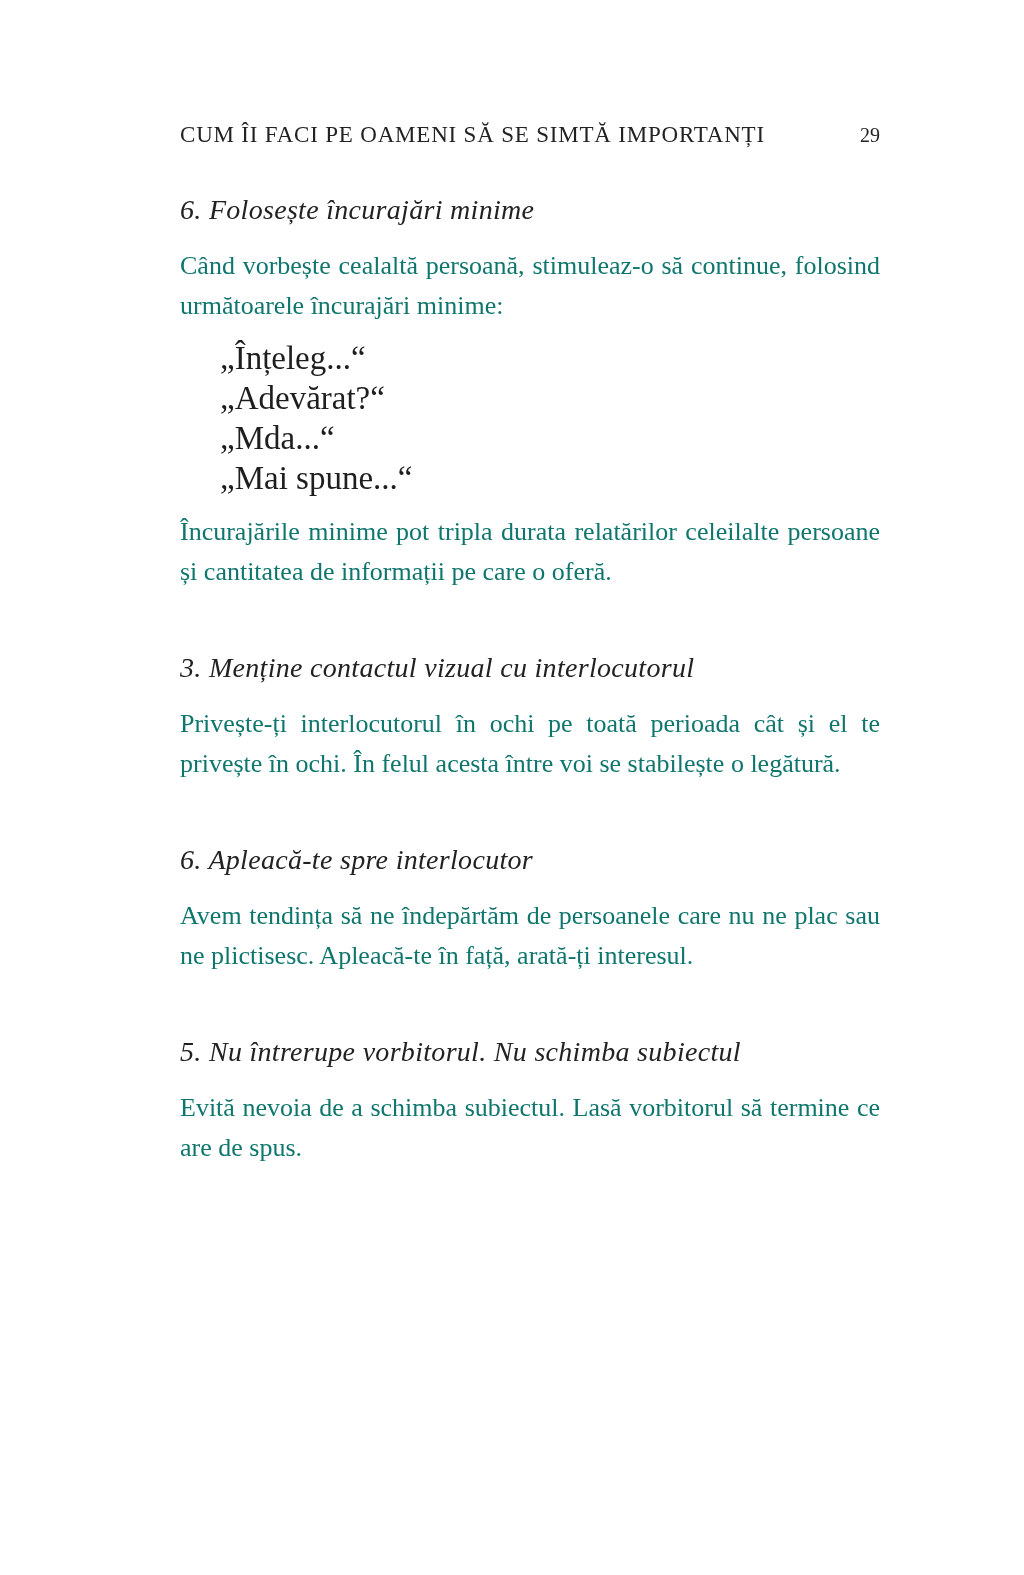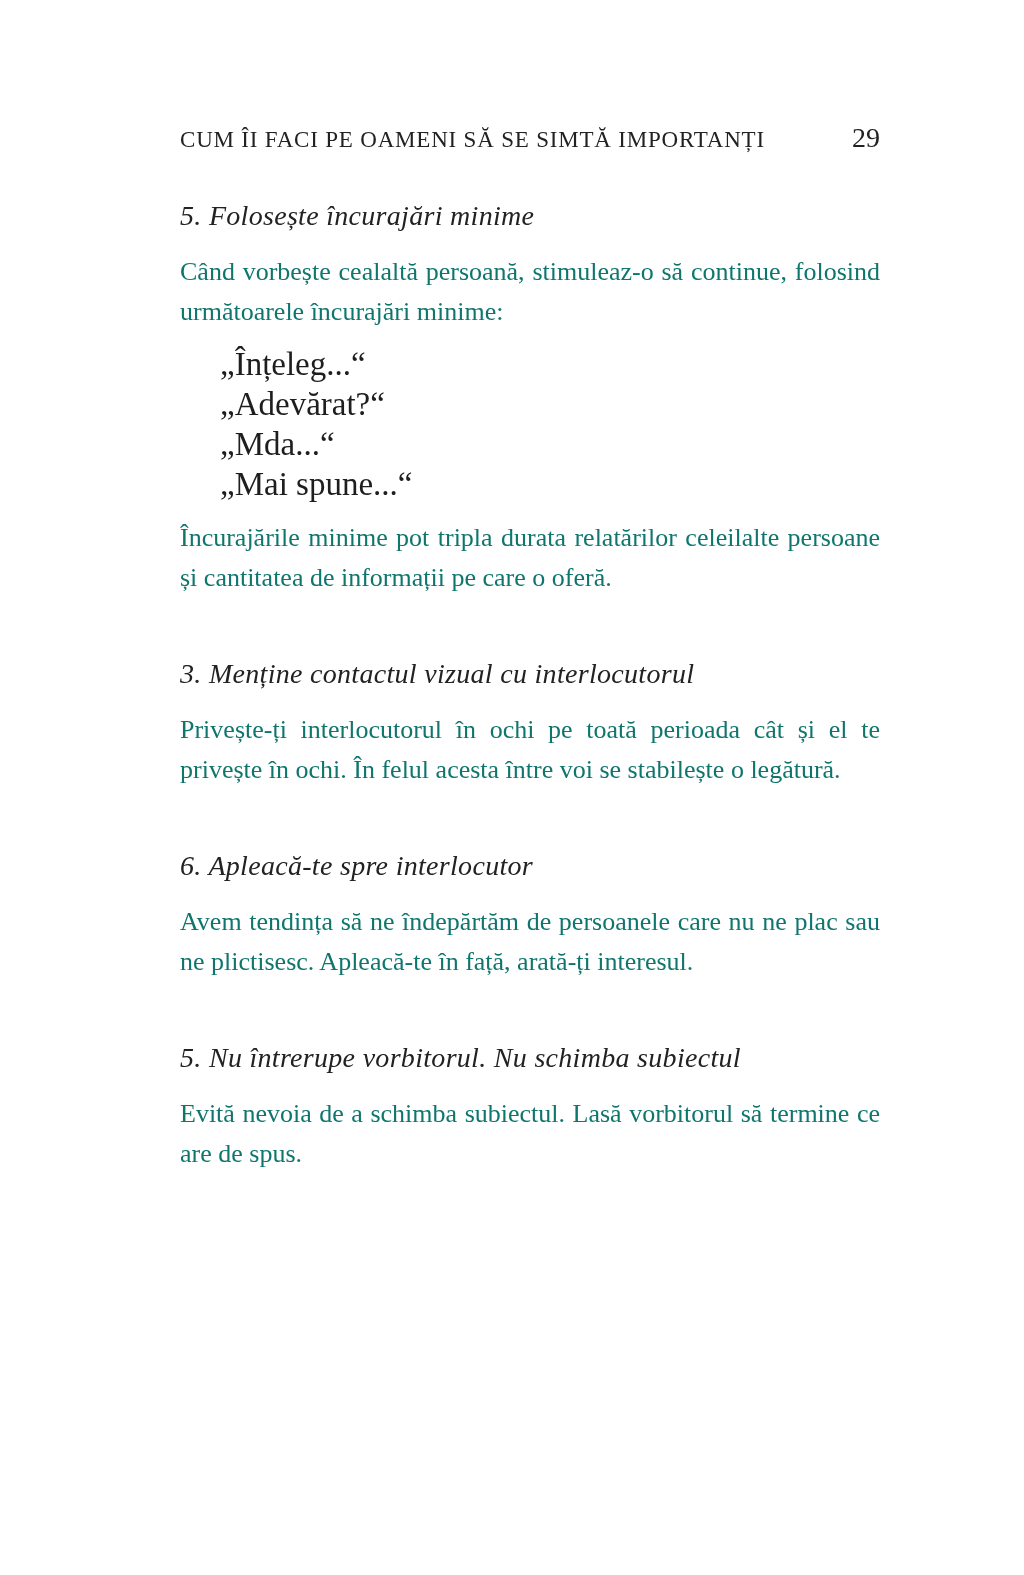--- a/index.html
+++ b/index.html
@@ -23,21 +23,21 @@
     display: flex;
     justify-content: space-between;
     align-items: baseline;
     padding-top: 122px;
     font-size: 23px;
     letter-spacing: 0.8px;
     color: #222222;
     white-space: nowrap;
   }
   .running-header .page-number {
-    font-size: 28px;
+    font-size: 20px;
     letter-spacing: 0;
   }
   .section-heading {
     font-style: italic;
     font-weight: normal;
     font-size: 28px;
     color: #222222;
     margin-top: 60px;
     margin-bottom: 20px;
     letter-spacing: 0.3px;
@@ -65,21 +65,21 @@
 
 <div class="page">
   <div class="content">
 
     <div class="running-header">
       <span class="header-title">CUM ÎI FACI PE OAMENI SĂ SE SIMTĂ IMPORTANȚI</span>
       <span class="page-number">29</span>
     </div>
 
     <div class="section">
-      <h2 class="section-heading first">5. Folosește încurajări minime</h2>
+      <h2 class="section-heading first">6. Folosește încurajări minime</h2>
       <p class="body-para">Când vorbește cealaltă persoană, stimuleaz-o să continue, folosind următoarele încurajări minime:</p>
       <div class="quote-list">
         <div class="quote-line">„Înțeleg...“</div>
         <div class="quote-line">„Adevărat?“</div>
         <div class="quote-line">„Mda...“</div>
         <div class="quote-line">„Mai spune...“</div>
       </div>
       <p class="body-para">Încurajările minime pot tripla durata relatărilor celeilalte persoane și cantitatea de informații pe care o oferă.</p>
     </div>
 

